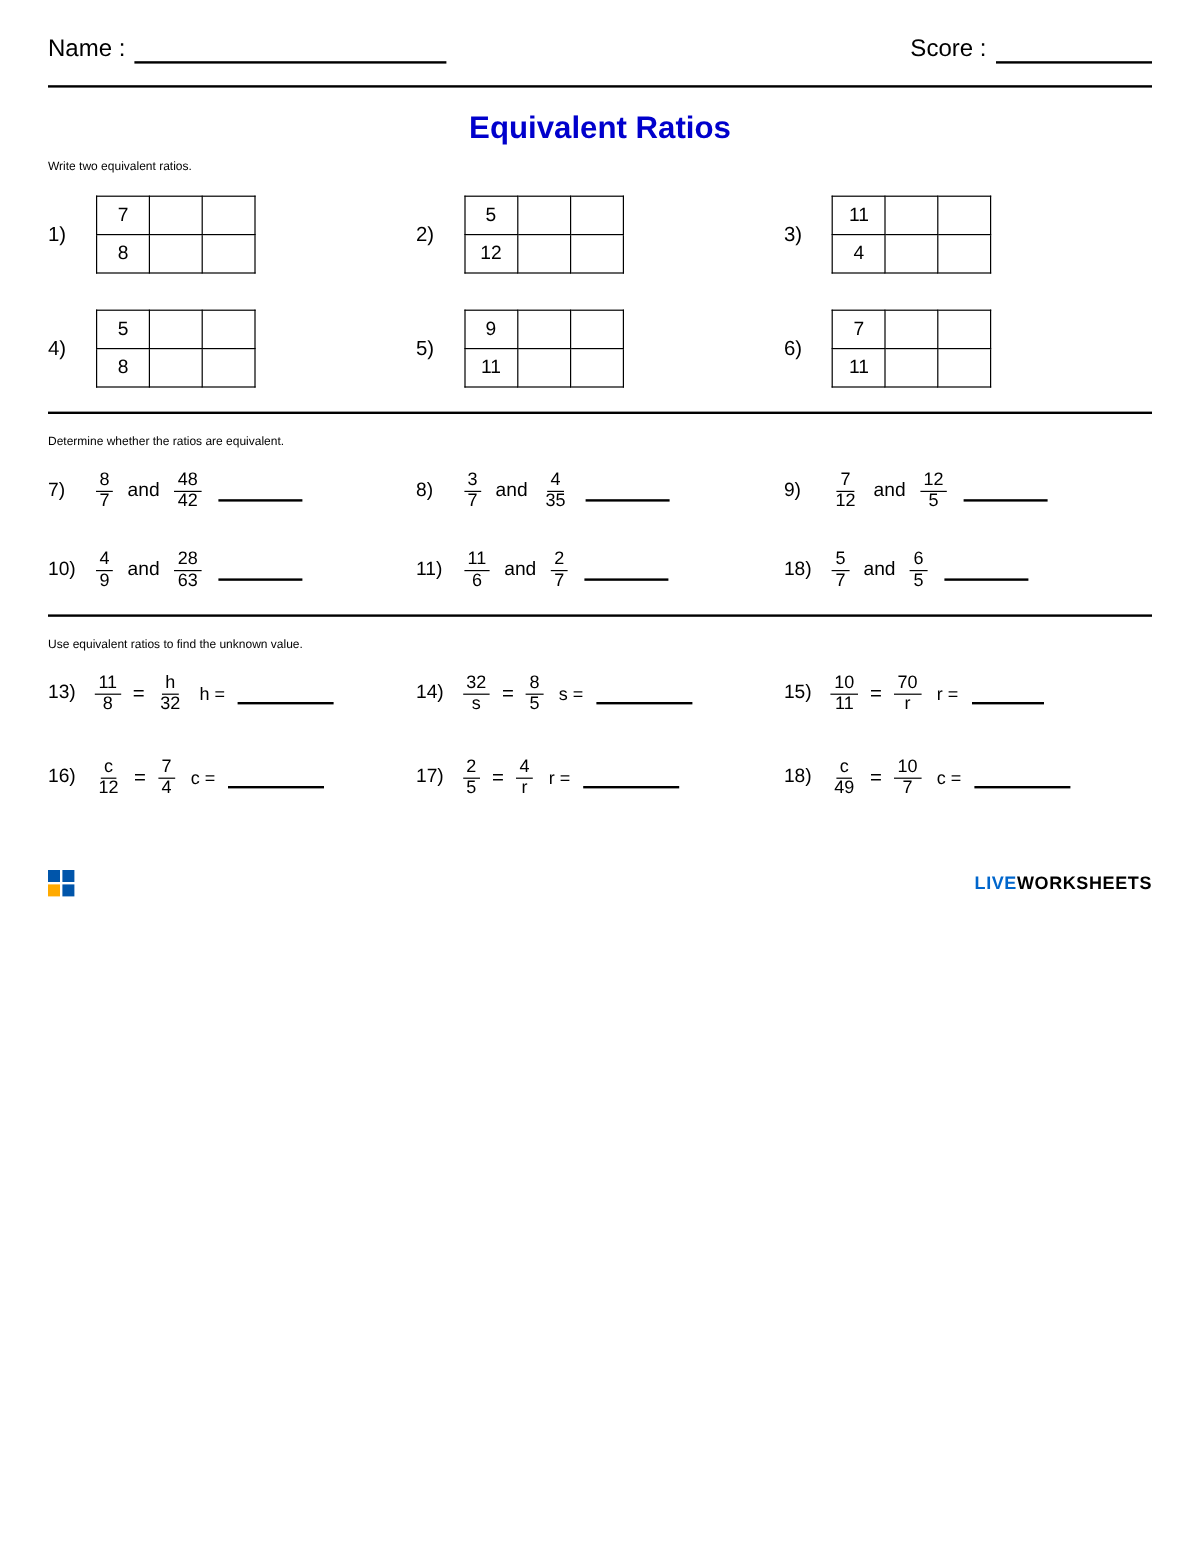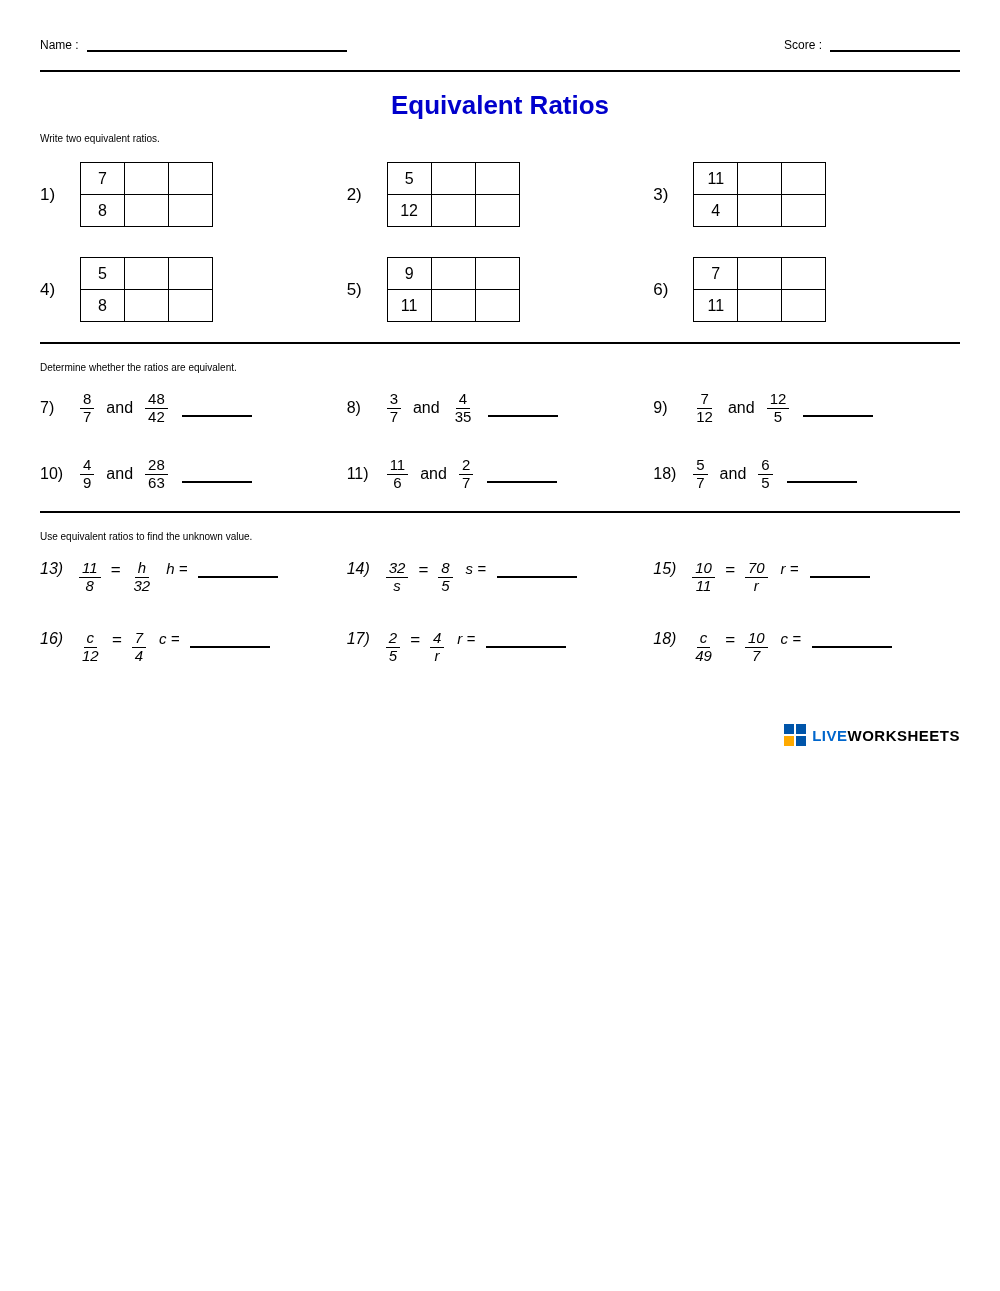--- a/index.html
+++ b/index.html
@@ -15,21 +15,21 @@
     .header-row {
       display: flex;
       justify-content: space-between;
       align-items: flex-end;
       margin-bottom: 10px;
     }
     .header-name, .header-score {
       display: flex;
       align-items: flex-end;
       gap: 8px;
-      font-size: 12px;
+      font-size: 20px;
     }
     .underline {
       border-bottom: 2px solid #000;
       display: inline-block;
     }
     .name-line { width: 260px; height: 22px; }
     .score-line { width: 130px; height: 22px; }
     .divider {
       border: none;
       border-top: 2px solid #000;
@@ -132,24 +132,24 @@
     }
     
     .unknown-grid {
       display: flex;
       flex-wrap: wrap;
       row-gap: 36px;
     }
     .unknown-item {
       width: 33.33%;
       display: flex;
+      align-items: center;
       gap: 7px;
       font-size: 15px;
       flex-wrap: wrap;
-      font-style: italic;
     }
     .equals {
       font-size: 17px;
       margin: 0 3px;
     }
     .var-label {
       font-size: 15px;
       margin-left: 6px;
       white-space: nowrap;
     }
@@ -491,21 +491,21 @@
       <span class="fraction">
         <span class="numer">10</span>
         <span class="denom">7</span>
       </span>
       <span class="var-label">c =</span>
       <span class="answer-line-short"></span>
     </div>
   </div>
 </div>
 
-<div style="display:flex; justify-content:flex-end; align-items:center; gap:6px; margin-top:20px;">
+<div style="display:flex; justify-content:space-between; align-items:center; gap:6px; margin-top:20px;">
   <div class="lw-logo">
     <div class="lw-row">
       <div class="lw-cell" style="background:#0055aa;"></div>
       <div class="lw-cell" style="background:#0055aa;"></div>
     </div>
     <div class="lw-row">
       <div class="lw-cell" style="background:#ffaa00;"></div>
       <div class="lw-cell" style="background:#0055aa;"></div>
     </div>
   </div>

